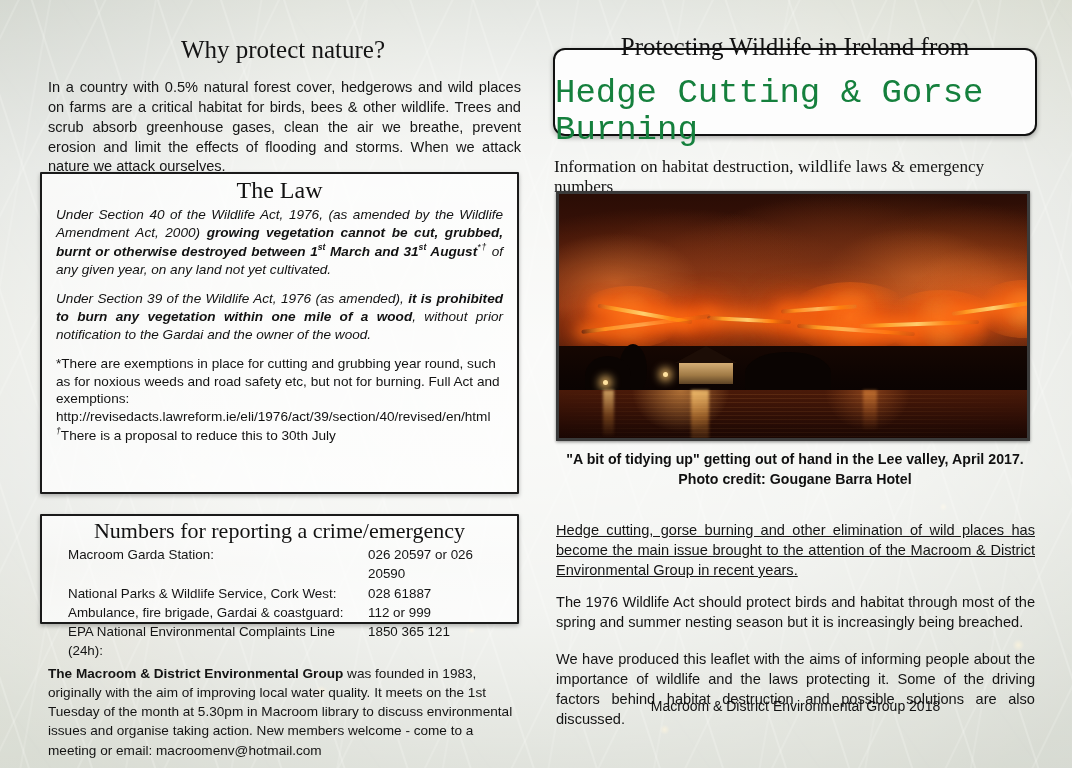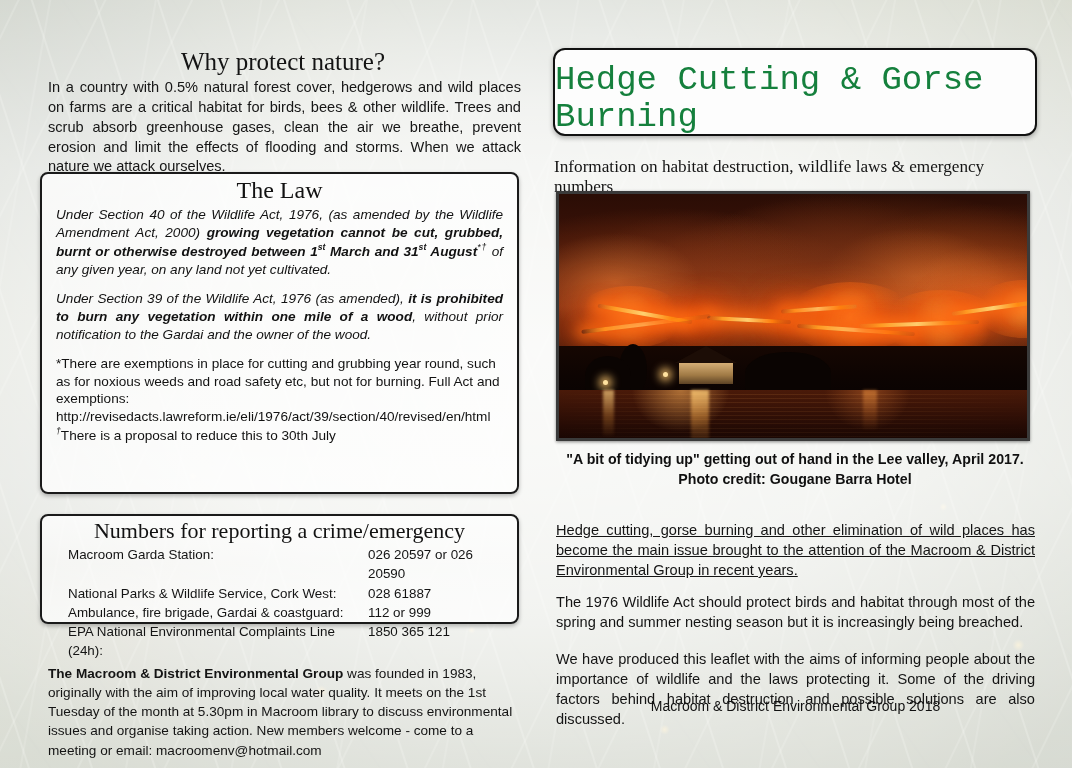--- a/index.html
+++ b/index.html
@@ -59,33 +59,33 @@
   #bg-wash {
     background:
       radial-gradient(ellipse 760px 520px at 50% 46%, rgba(255,255,255,0.90) 0%, rgba(255,255,255,0.80) 48%, rgba(255,255,255,0.60) 78%, rgba(255,255,255,0.48) 100%),
       linear-gradient(to bottom, rgba(255,255,255,0.58) 0%, rgba(255,255,255,0.70) 22%, rgba(255,255,255,0.72) 62%, rgba(255,255,255,0.60) 100%);
   }
 
   
   .panel {
     position: absolute;
     border: 2px solid #1a1a1a;
-    border-radius: 8px;
+    border-radius: 1px;
     background:
       linear-gradient(to bottom, rgba(255,255,255,0.72) 0%, rgba(255,255,255,0.55) 45%, rgba(255,255,255,0.72) 100%);
     box-shadow: 0 2px 4px rgba(0,0,0,0.28);
   }
 
   .serif { font-family: "Liberation Serif", serif; }
 
   
   #left-col { position: absolute; left: 0; top: 0; width: 545px; height: 768px; }
 
   #why-title {
-    position: absolute; left: 48px; top: 48px; width: 470px;
+    position: absolute; left: 48px; top: 36px; width: 470px;
     text-align: center; font-size: 25px; color: #141414;
   }
   #why-body {
     position: absolute; left: 48px; top: 78px; width: 473px;
     font-size: 14.6px; line-height: 1.36; color: #161616;
     text-align: justify;
   }
 
   #law-panel { left: 40px; top: 172px; width: 479px; height: 322px; }
   #law-title { text-align: center; font-size: 24px; color: #121212; margin: 3px 0 2px; }
@@ -297,20 +297,21 @@
         <span class="num-value">1850 365 121</span>
       </div>
     </div>
 
     <p id="group-para"><b>The Macroom &amp; District Environmental Group</b><span> was founded in 1983, originally with the aim of improving local water quality. It meets on the 1st Tuesday of the month at 5.30pm in Macroom library to discuss environmental issues and organise taking action. New members welcome - come to a meeting or email: macroomenv@hotmail.com</span></p>
   </div>
 
   <div id="right-col">
 
     <div id="title-panel">
+      <div class="serif" id="title-line1">Protecting Wildlife in Ireland from</div>
       <div class="serif" id="title-line2">Hedge Cutting &amp; Gorse Burning</div>
     </div>
 
     <div class="serif" id="subtitle">Information on habitat destruction, wildlife laws &amp; emergency numbers</div>
 
     <div id="photo-frame">
       <div id="photo">
         <div class="ph" id="ph-sky"></div>
         <div class="ph" id="ph-smoke"></div>
 

